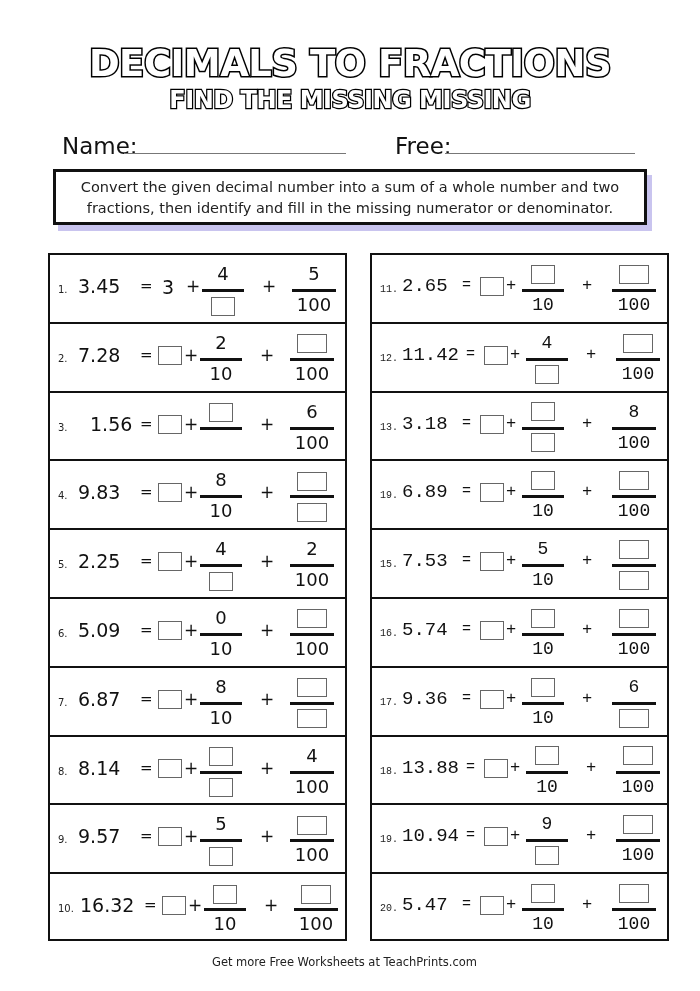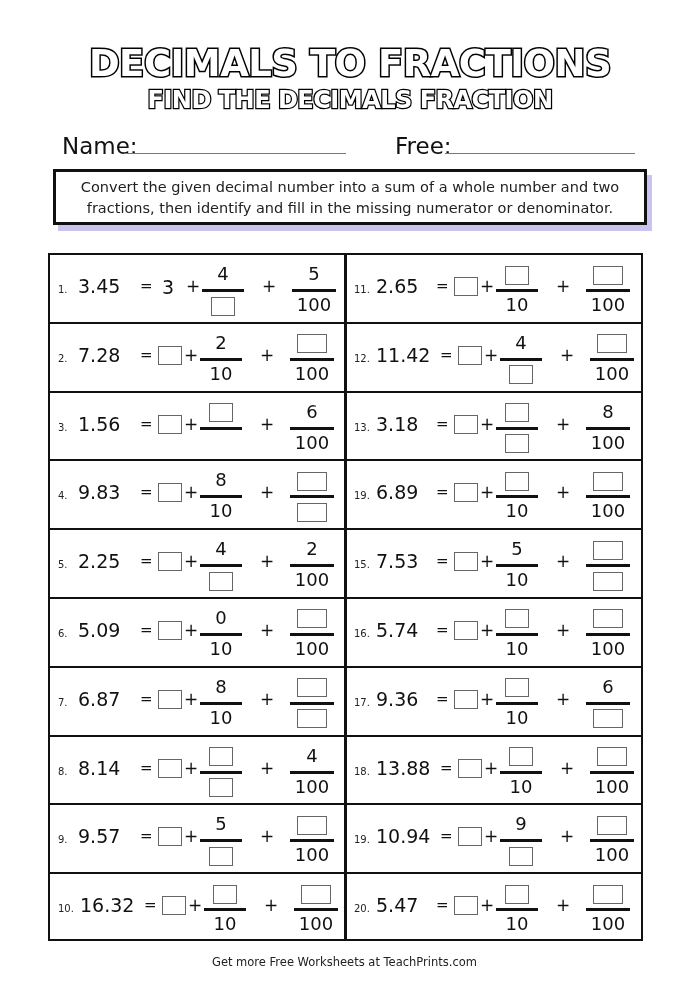--- a/index.html
+++ b/index.html
@@ -17,21 +17,21 @@
   .field-row { position:absolute; top:133px; left:62px; width:580px; height:26px; font-size:23px; color:#111; }
   .field-label { position:absolute; top:0; }
   .field-line { position:absolute; top:20px; border-bottom:1.5px solid #777; height:0; }
   .instructions {
     position:absolute; left:53px; top:169px; width:594px; height:56px;
     border:3px solid #111; background:#fff; box-shadow:5px 6px 0 #c9c4ef;
     box-sizing:border-box; font-size:14.5px; line-height:21px; text-align:center; padding-top:5px; color:#222;
   }
   .col { position:absolute; top:253px; width:299px; height:688px; border:2.5px solid #111; box-sizing:border-box; }
   .col.left { left:48px; }
-  .col.right { left:344px; }
+  .col.right { left:370px;font-family:Liberation Mono, monospace; }
   .row { position:relative; height:68.8px; border-bottom:2.5px solid #111; box-sizing:border-box; }
   .row:last-child { border-bottom:none; }
   .num { position:absolute; left:8px; top:29px; font-size:10px; color:#222; }
   .dec { position:absolute; top:20px; font-size:19px; color:#111; }
   .eq { position:absolute; top:22px; font-size:15px; }
   .whole { position:absolute; top:21px; font-size:19px; }
   .wbox { position:absolute; top:22px; width:24px; height:19px; border:1.2px solid #666; box-sizing:border-box; background:#fff; }
   .plus { position:absolute; top:21px; font-size:17px; }
   .frac { position:absolute; top:6px; width:42px; height:58px; }
   .frac.wide { width:44px; }
@@ -39,21 +39,21 @@
   .frac .bar { position:absolute; left:0; right:0; top:28px; border-top:3px solid #111; }
   .frac .bot { position:absolute; left:0; right:0; top:32px; height:26px; text-align:center; font-size:18px; line-height:24px; }
   .fbox { display:inline-block; width:24px; height:19px; border:1.2px solid #666; box-sizing:border-box; vertical-align:middle; background:#fff; }
   .fbox.w { width:30px; }
   .footer { position:absolute; left:0; top:955px; width:689px; text-align:center; font-size:11.5px; color:#222; }
 </style>
 </head>
 <body>
 
 <div class="title">DECIMALS TO FRACTIONS</div>
-<div class="subtitle">FIND THE DECIMALS FRACTION</div>
+<div class="subtitle">FIND THE MISSING MISSING</div>
 
 <div class="field-row">
   <span class="field-label" style="left:0">Name:</span>
   <span class="field-line" style="left:62px;width:222px"></span>
   <span class="field-label" style="left:333px">Free:</span>
   <span class="field-line" style="left:383px;width:190px"></span>
 </div>
 
 <div class="instructions">Convert the given decimal number into a sum of a whole number and two fractions, then identify and fill in the missing numerator or denominator.</div>
 
@@ -89,21 +89,21 @@
     </div>
     <span class="plus" style="left:210px">+</span>
     <div class="frac wide" style="left:240px">
       <div class="top"><span class="fbox w"></span></div>
       <div class="bar"></div>
       <div class="bot"><span>100</span></div>
     </div>
   </div>
     <div class="row">
     <span class="num">3.</span>
-    <span class="dec" style="left:28px">1.56</span>
+    <span class="dec" style="left:40px">1.56</span>
     <span class="eq" style="left:90px">=</span>
     <span class="wbox" style="left:108px"></span>
     <span class="plus" style="left:134px">+</span>
     <div class="frac" style="left:150px">
       <div class="top"><span class="fbox"></span></div>
       <div class="bar"></div>
       <div class="bot"><span></span></div>
     </div>
     <span class="plus" style="left:210px">+</span>
     <div class="frac wide" style="left:240px">

